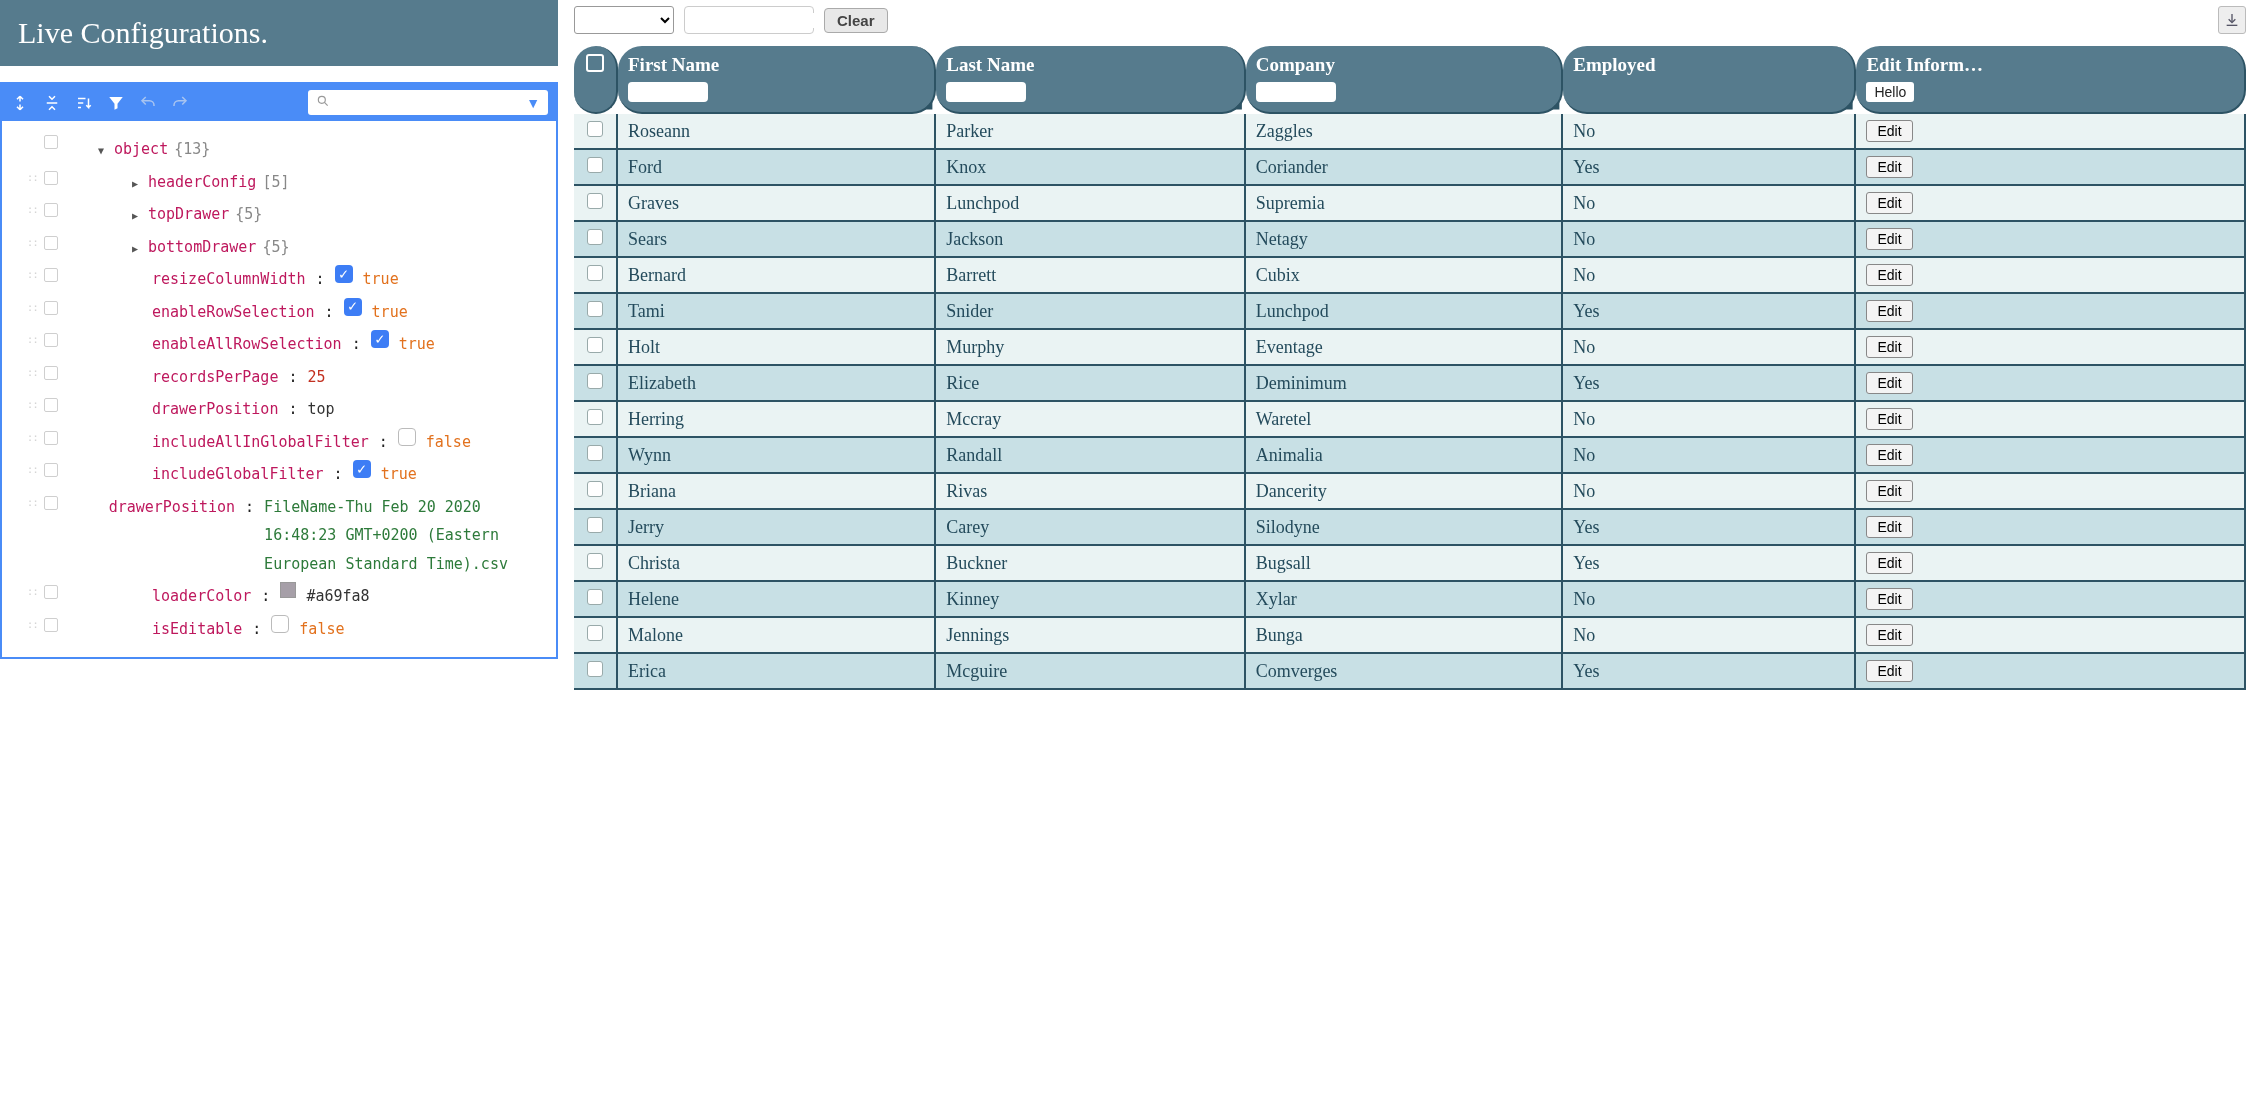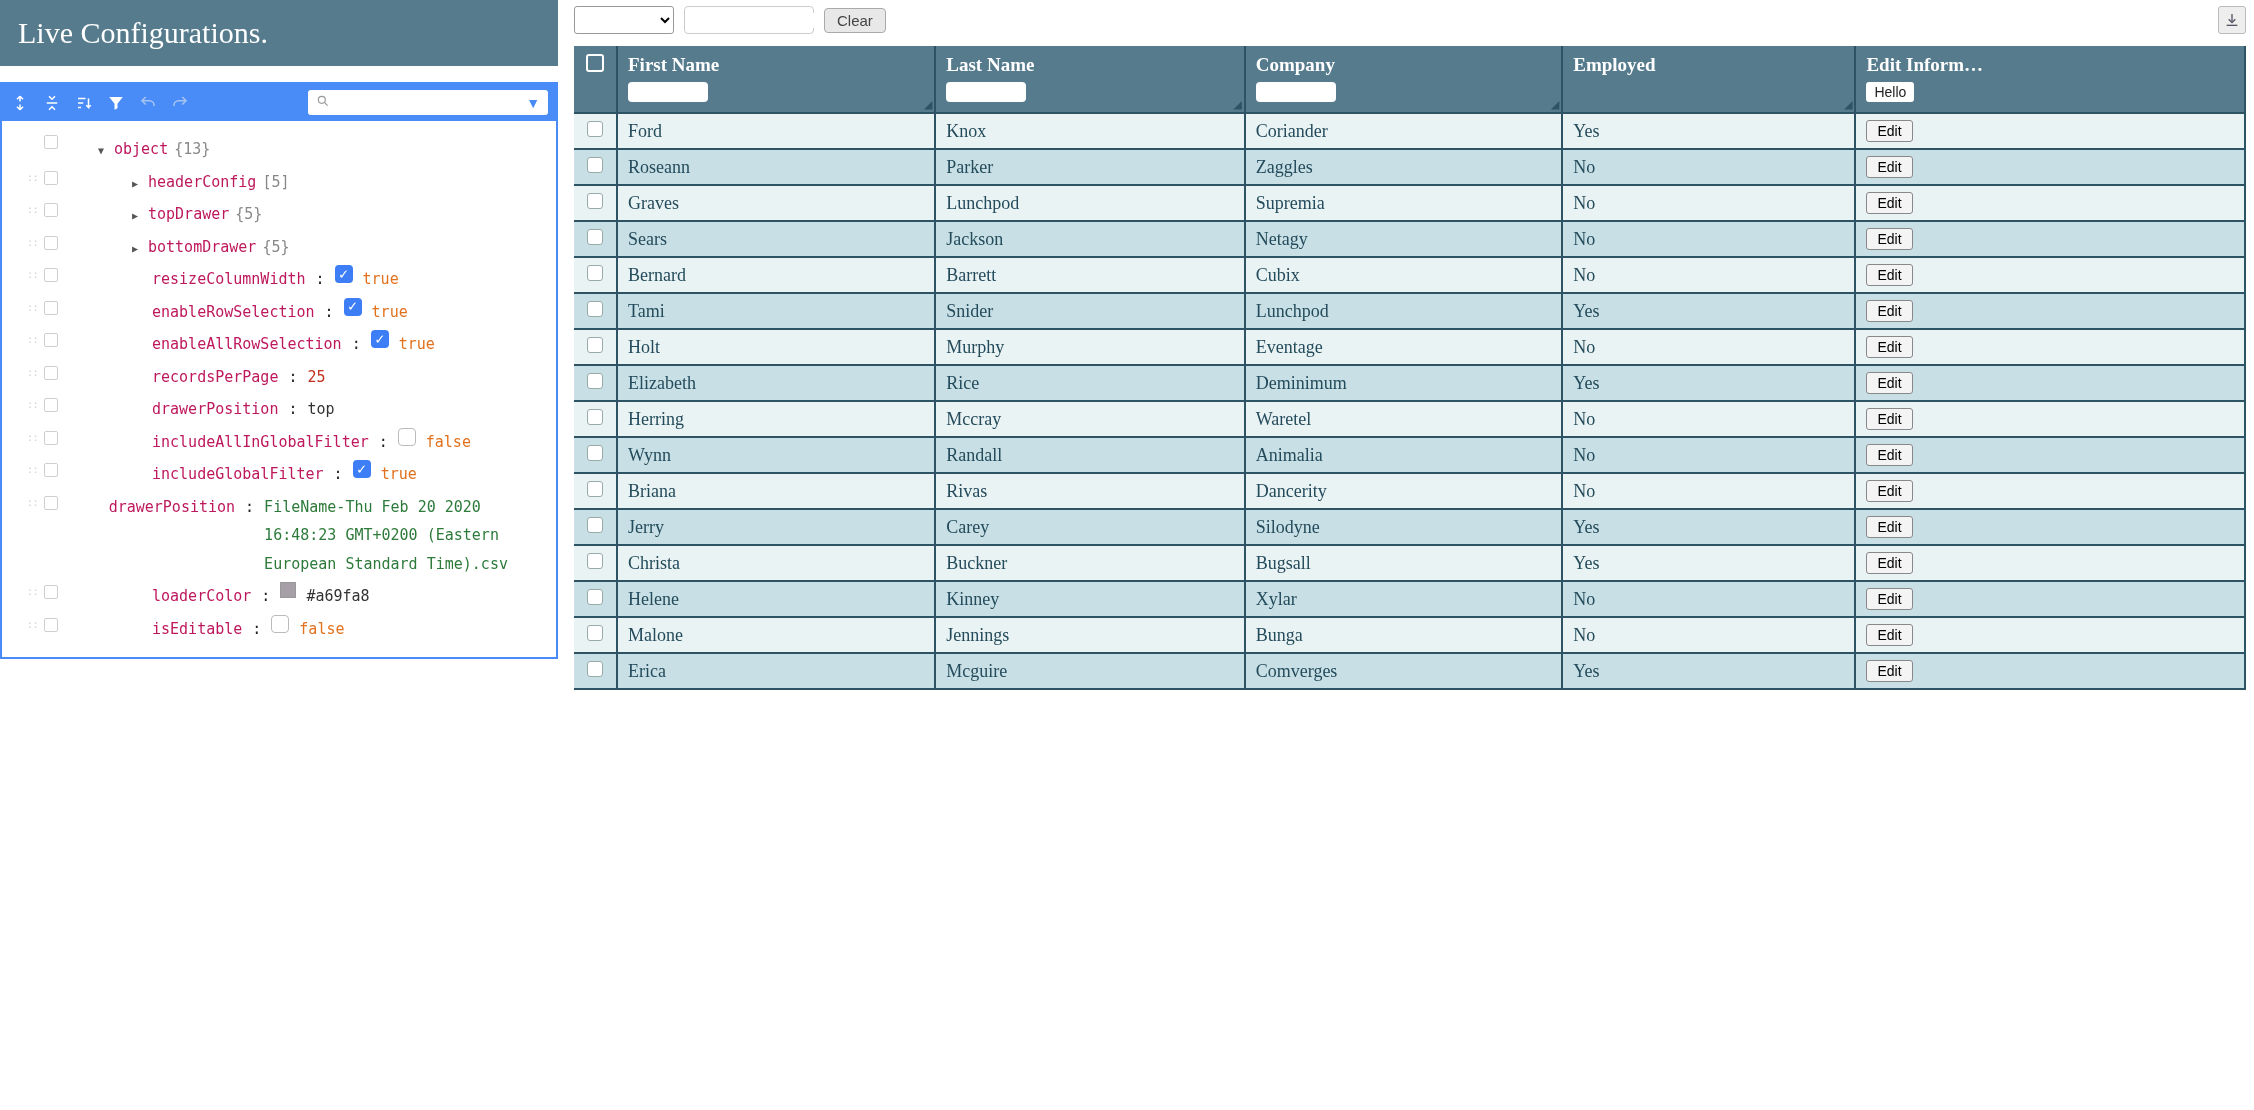--- a/index.html
+++ b/index.html
@@ -105,37 +105,38 @@
 }
 .top-controls .search-wrap {
   display: flex; align-items: center;
   border: 1px solid #ccc; border-radius: 4px; background: #fff;
   width: 130px; height: 28px; padding: 0 8px;
 }
 .top-controls .search-wrap input { border: none; outline: none; flex: 1; }
 .top-controls .search-wrap .mag { color: #333; }
 .top-controls .clear-btn {
   background: #e8e8e8; border: 1px solid #aaa; border-radius: 4px;
-  padding: 3px 12px; font-size: 15px; color: #444; cursor: pointer;
+  padding: 3px 12px; font-size: 15px; color: #444; cursor: pointer; font-weight: bold;
 }
 .top-controls .dl-btn {
   margin-left: auto; background: #eee; border: 1px solid #bbb;
   border-radius: 3px; width: 28px; height: 28px;
   display: inline-flex; align-items: center; justify-content: center; cursor: pointer;
 }
 
 .data-table { width: 100%; border-collapse: separate; border-spacing: 0; }
 .data-table thead th {
   background: #567b8d; color: #fff; text-align: left;
   font-family: Georgia, serif; font-weight: bold; font-size: 19px;
   padding: 8px 10px 10px 10px;
   border-right: 2px solid #2d5364;
   border-bottom: 2px solid #2d5364;
   vertical-align: top;
   position: relative;
+  border-radius: 24px;
 }
 .data-table thead th:first-child { width: 44px; text-align: center; }
 .data-table thead th .col-filter {
   display: block; margin-top: 6px; width: 80px; height: 20px;
   border: none; border-radius: 4px; background: #fff;
 }
 .data-table thead th .hello-badge {
   display: inline-block; background: #fff; color: #222;
   border-radius: 3px; padding: 2px 8px; font-family: sans-serif;
   font-size: 14px; font-weight: normal; margin-top: 6px;
@@ -434,36 +435,36 @@
           </th>
           <th>
             <span>Edit Inform…</span><br>
             <span class="hello-badge">Hello</span>
           </th>
         </tr>
       </thead>
       <tbody id="table-body">
           <tr>
             <td><span class="row-check"></span></td>
+            <td>Roseann</td>
+            <td>Parker</td>
+            <td>Zaggles</td>
+            <td>No</td>
+            <td><button class="edit-btn">Edit</button></td>
+          </tr>
+          <tr>
+            <td><span class="row-check"></span></td>
             <td>Ford</td>
             <td>Knox</td>
             <td>Coriander</td>
             <td>Yes</td>
             <td><button class="edit-btn">Edit</button></td>
           </tr>
           <tr>
             <td><span class="row-check"></span></td>
-            <td>Roseann</td>
-            <td>Parker</td>
-            <td>Zaggles</td>
-            <td>No</td>
-            <td><button class="edit-btn">Edit</button></td>
-          </tr>
-          <tr>
-            <td><span class="row-check"></span></td>
             <td>Graves</td>
             <td>Lunchpod</td>
             <td>Supremia</td>
             <td>No</td>
             <td><button class="edit-btn">Edit</button></td>
           </tr>
           <tr>
             <td><span class="row-check"></span></td>
             <td>Sears</td>
             <td>Jackson</td>

